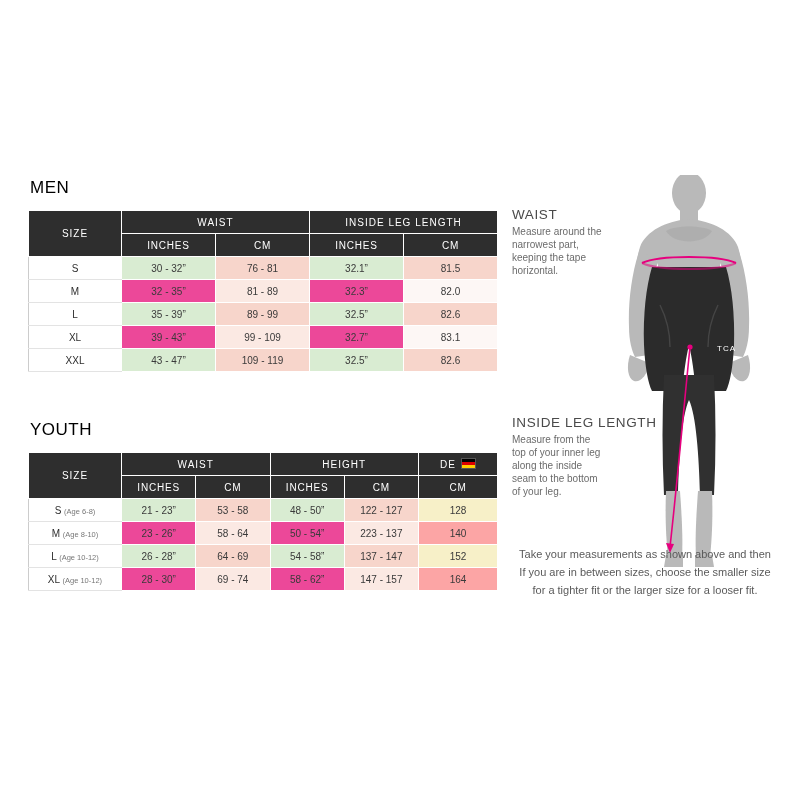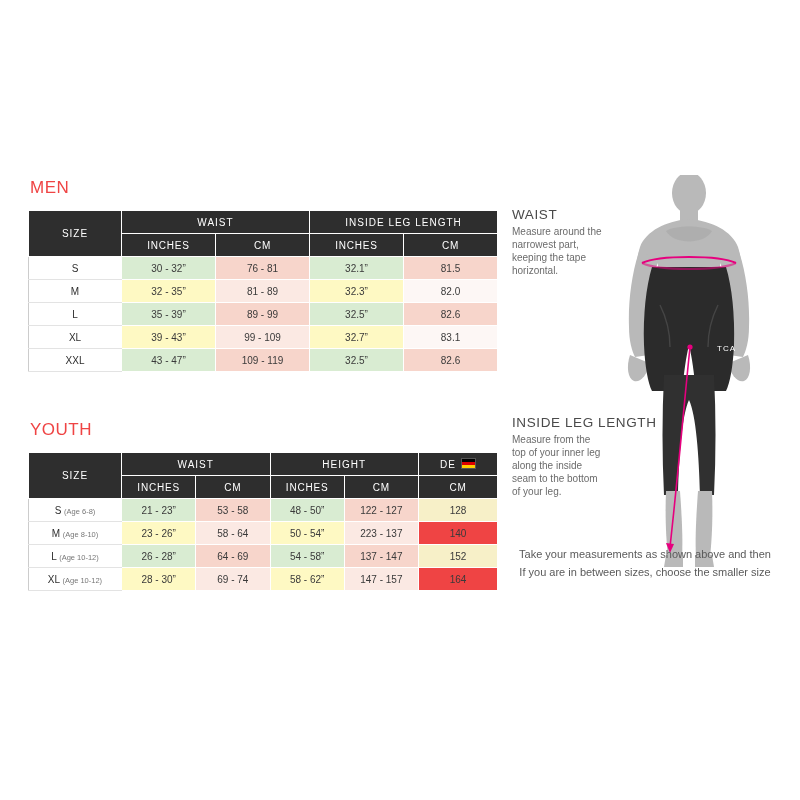--- a/index.html
+++ b/index.html
@@ -24,21 +24,21 @@
   
   .left-col {
     position: absolute;
     left: 28px;
     top: 178px;
     width: 470px;
   }
   .section-title {
     font-size: 17px;
     letter-spacing: 0.5px;
-    color: #ef4444;
+    color: #000000;
     font-weight: 400;
     margin: 0 0 12px 2px;
   }
   table.size-table {
     border-collapse: collapse;
     width: 100%;
     table-layout: fixed;
   }
   table.size-table td, table.size-table th {
     border: 1px solid #ffffff;
@@ -71,26 +71,26 @@
     border-right: 1px solid #ffffff !important;
     border-top: 1px solid #e3e3e3 !important;
     border-bottom: 1px solid #e3e3e3 !important;
   }
   .sz-cell .age {
     font-weight: normal;
     font-size: 7.5px;
     color: #777777;
   }
   .c-green  { background: #d9ecd2; color: #3a3a3a; }
-  .c-green2 { background: #fef9c3; color: #3a3a3a; }
+  .c-green2 { background: #ec4899; color: #3a3a3a; }
   .c-pink   { background: #f7d5cb; color: #3a3a3a; }
   .c-pink2  { background: #fbe9e3; color: #3a3a3a; }
   .c-white  { background: #fdf7f5; color: #3a3a3a; }
   .c-yellow { background: #f7f0c8; color: #3a3a3a; }
-  .c-yellow2{ background: #ef4444; color: #3a3a3a; margin-left: 29px; }
+  .c-yellow2{ background: #fca5a5; color: #3a3a3a; margin-left: 29px; }
 
   .de-flag {
     display: inline-block;
     width: 13px;
     height: 9px;
     margin-left: 5px;
     vertical-align: -1px;
     border: 0.5px solid #555;
     background: linear-gradient(to bottom, #000000 0 33.3%, #dd0000 33.3% 66.6%, #ffce00 66.6% 100%);
   }
@@ -309,15 +309,16 @@
         <path d="M86 172 C80 230 74 300 66 372" stroke="#e6007e" stroke-width="1.6" fill="none"></path>
         <polygon points="66,378 62,368 70,369" fill="#e6007e"></polygon>
         <circle cx="86" cy="172" r="2.6" fill="#e6007e"></circle>
       </svg>
     </div>
   </div>
 
   <div class="footnote">
     <div>Take your measurements as shown above and then</div>
     <div>If you are in between sizes, choose the smaller size</div>
+    <div>for a tighter fit or the larger size for a looser fit.</div>
   </div>
 
 </div>
 
 </body></html>

